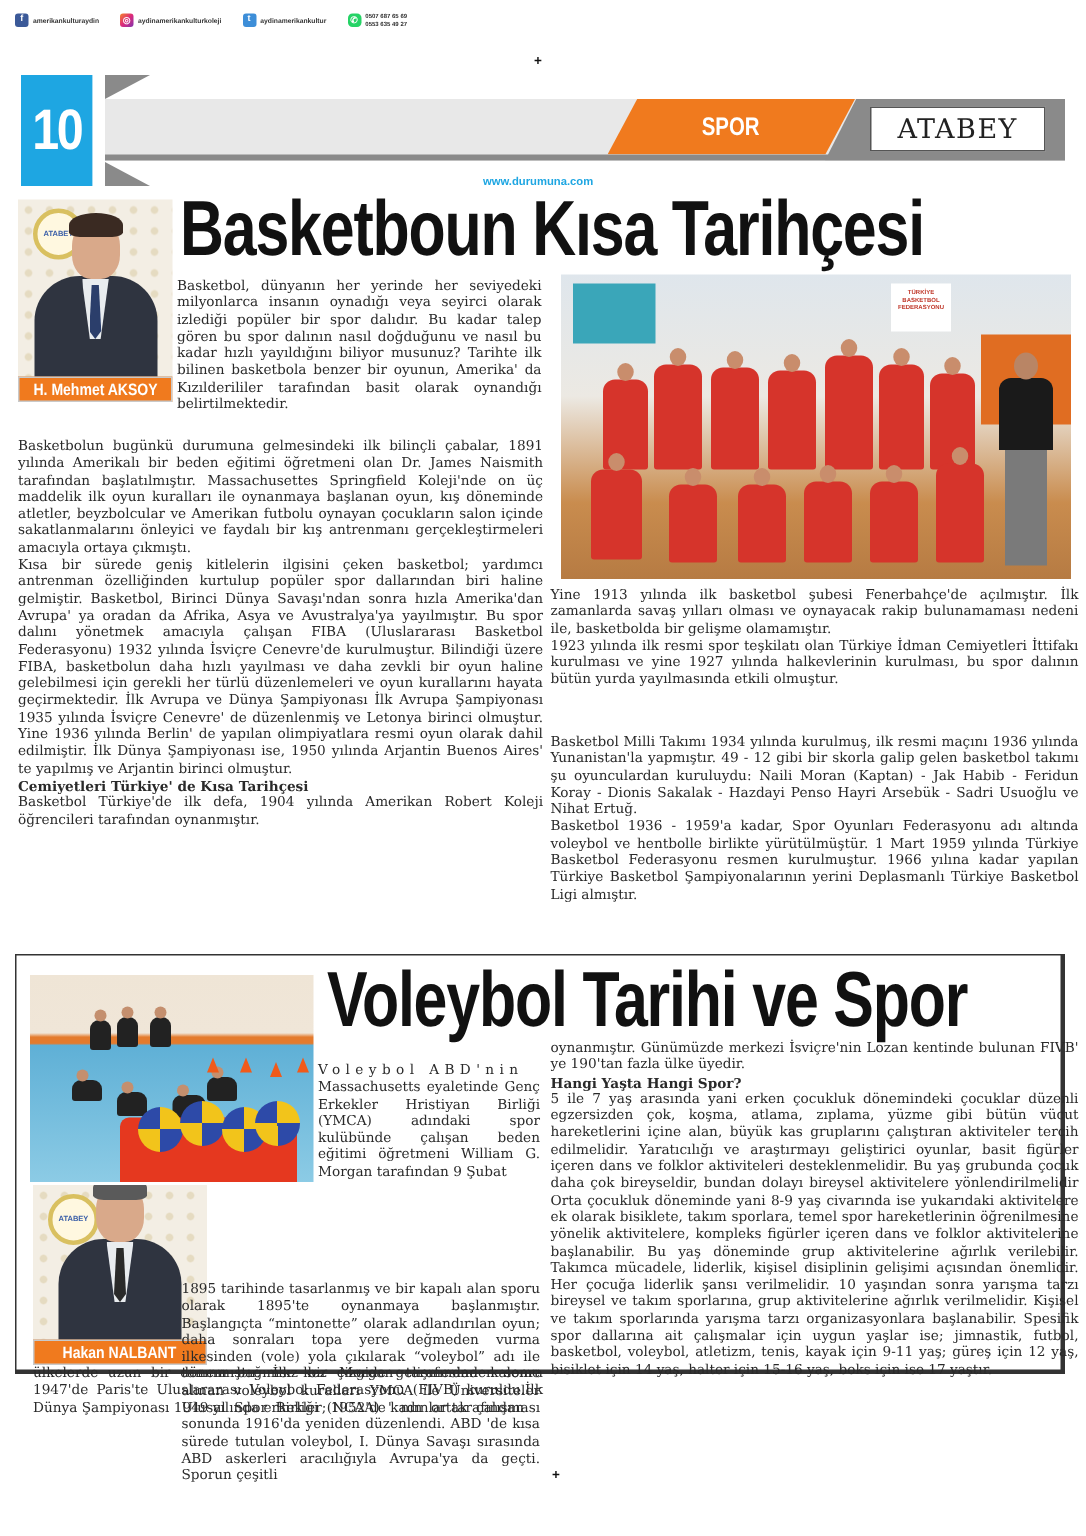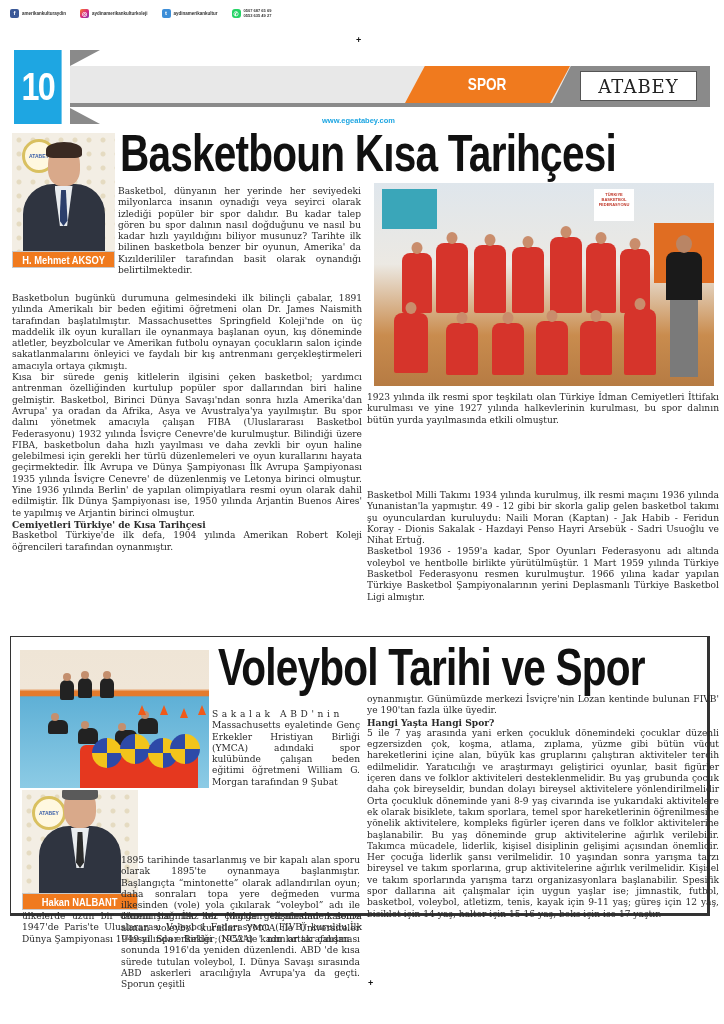--- a/index.html
+++ b/index.html
@@ -120,21 +120,21 @@
 <div class="band-tri-top"></div>
 <div class="band-tri-bot"></div>
 <div class="page-num">10</div>
 <div class="band-gray"></div>
 <div class="band-orange">
     <span>SPOR</span>
   </div>
 <div class="logo-box">
     <span>ATABEY</span>
   </div>
-<div class="website">www.egeatabey.com</div>
+<div class="website">www.durumuna.com</div>
 
 <div class="headline h1">Basketboun Kısa Tarihçesi</div>
 
 <div class="author a1">
   <div class="bg-pattern"></div>
   <div class="wreath">ATABEY</div>
   <div class="person">
     <div class="body"></div>
     <div class="shirt"></div>
     <div class="tie"></div>
@@ -175,20 +175,21 @@
   <div class="player" style="left:206px;top:138px;width:32px;height:54px;"></div>
   <div class="player" style="left:250px;top:126px;width:32px;height:66px;"></div>
   <div class="coach">
       <div class="c-legs"></div>
       <div class="c-body"></div>
       <div class="c-head"></div>
     </div>
 </div>
 
 <div class="txt t-right1">
+  <p>Yine 1913 yılında ilk basketbol şubesi Fenerbahçe'de açılmıştır. İlk zamanlarda savaş yılları olması ve oynayacak rakip bulunamaması nedeni ile, basketbolda bir gelişme olamamıştır.</p>
   <p>1923 yılında ilk resmi spor teşkilatı olan Türkiye İdman Cemiyetleri İttifakı kurulması ve yine 1927 yılında halkevlerinin kurulması, bu spor dalının bütün yurda yayılmasında etkili olmuştur.</p>
 </div>
 <div class="txt t-right2">
   <p>Basketbol Milli Takımı 1934 yılında kurulmuş, ilk resmi maçını 1936 yılında Yunanistan'la yapmıştır. 49 - 12 gibi bir skorla galip gelen basketbol takımı şu oyunculardan kuruluydu: Naili Moran (Kaptan) - Jak Habib - Feridun Koray - Dionis Sakalak - Hazdayi Penso Hayri Arsebük - Sadri Usuoğlu ve Nihat Ertuğ.</p>
   <p>Basketbol 1936 - 1959'a kadar, Spor Oyunları Federasyonu adı altında voleybol ve hentbolle birlikte yürütülmüştür. 1 Mart 1959 yılında Türkiye Basketbol Federasyonu resmen kurulmuştur. 1966 yılına kadar yapılan Türkiye Basketbol Şampiyonalarının yerini Deplasmanlı Türkiye Basketbol Ligi almıştır.</p>
 </div>
 
 <div class="vframe"></div>
 
 <div class="photo photo-volley">
@@ -206,21 +207,21 @@
   <div class="box"></div>
   <div class="ball" style="left:72px;top:88px;"></div>
   <div class="ball" style="left:100px;top:84px;"></div>
   <div class="ball" style="left:128px;top:88px;"></div>
   <div class="ball" style="left:150px;top:84px;"></div>
 </div>
 
 <div class="headline h2">Voleybol Tarihi ve Spor</div>
 
 <div class="txt t-v1">
-  <p class="spaced">Sakalak ABD'nin</p>
+  <p class="spaced">Voleybol ABD'nin</p>
   <p>Massachusetts eyaletinde Genç Erkekler Hristiyan Birliği (YMCA) adındaki spor kulübünde çalışan beden eğitimi öğretmeni William G. Morgan tarafından 9 Şubat</p>
 </div>
 
 <div class="author a2">
   <div class="bg-pattern"></div>
   <div class="wreath">ATABEY</div>
   <div class="person">
     <div class="body"></div>
     <div class="shirt"></div>
     <div class="tie" style="background:#2a2a2a;"></div>

